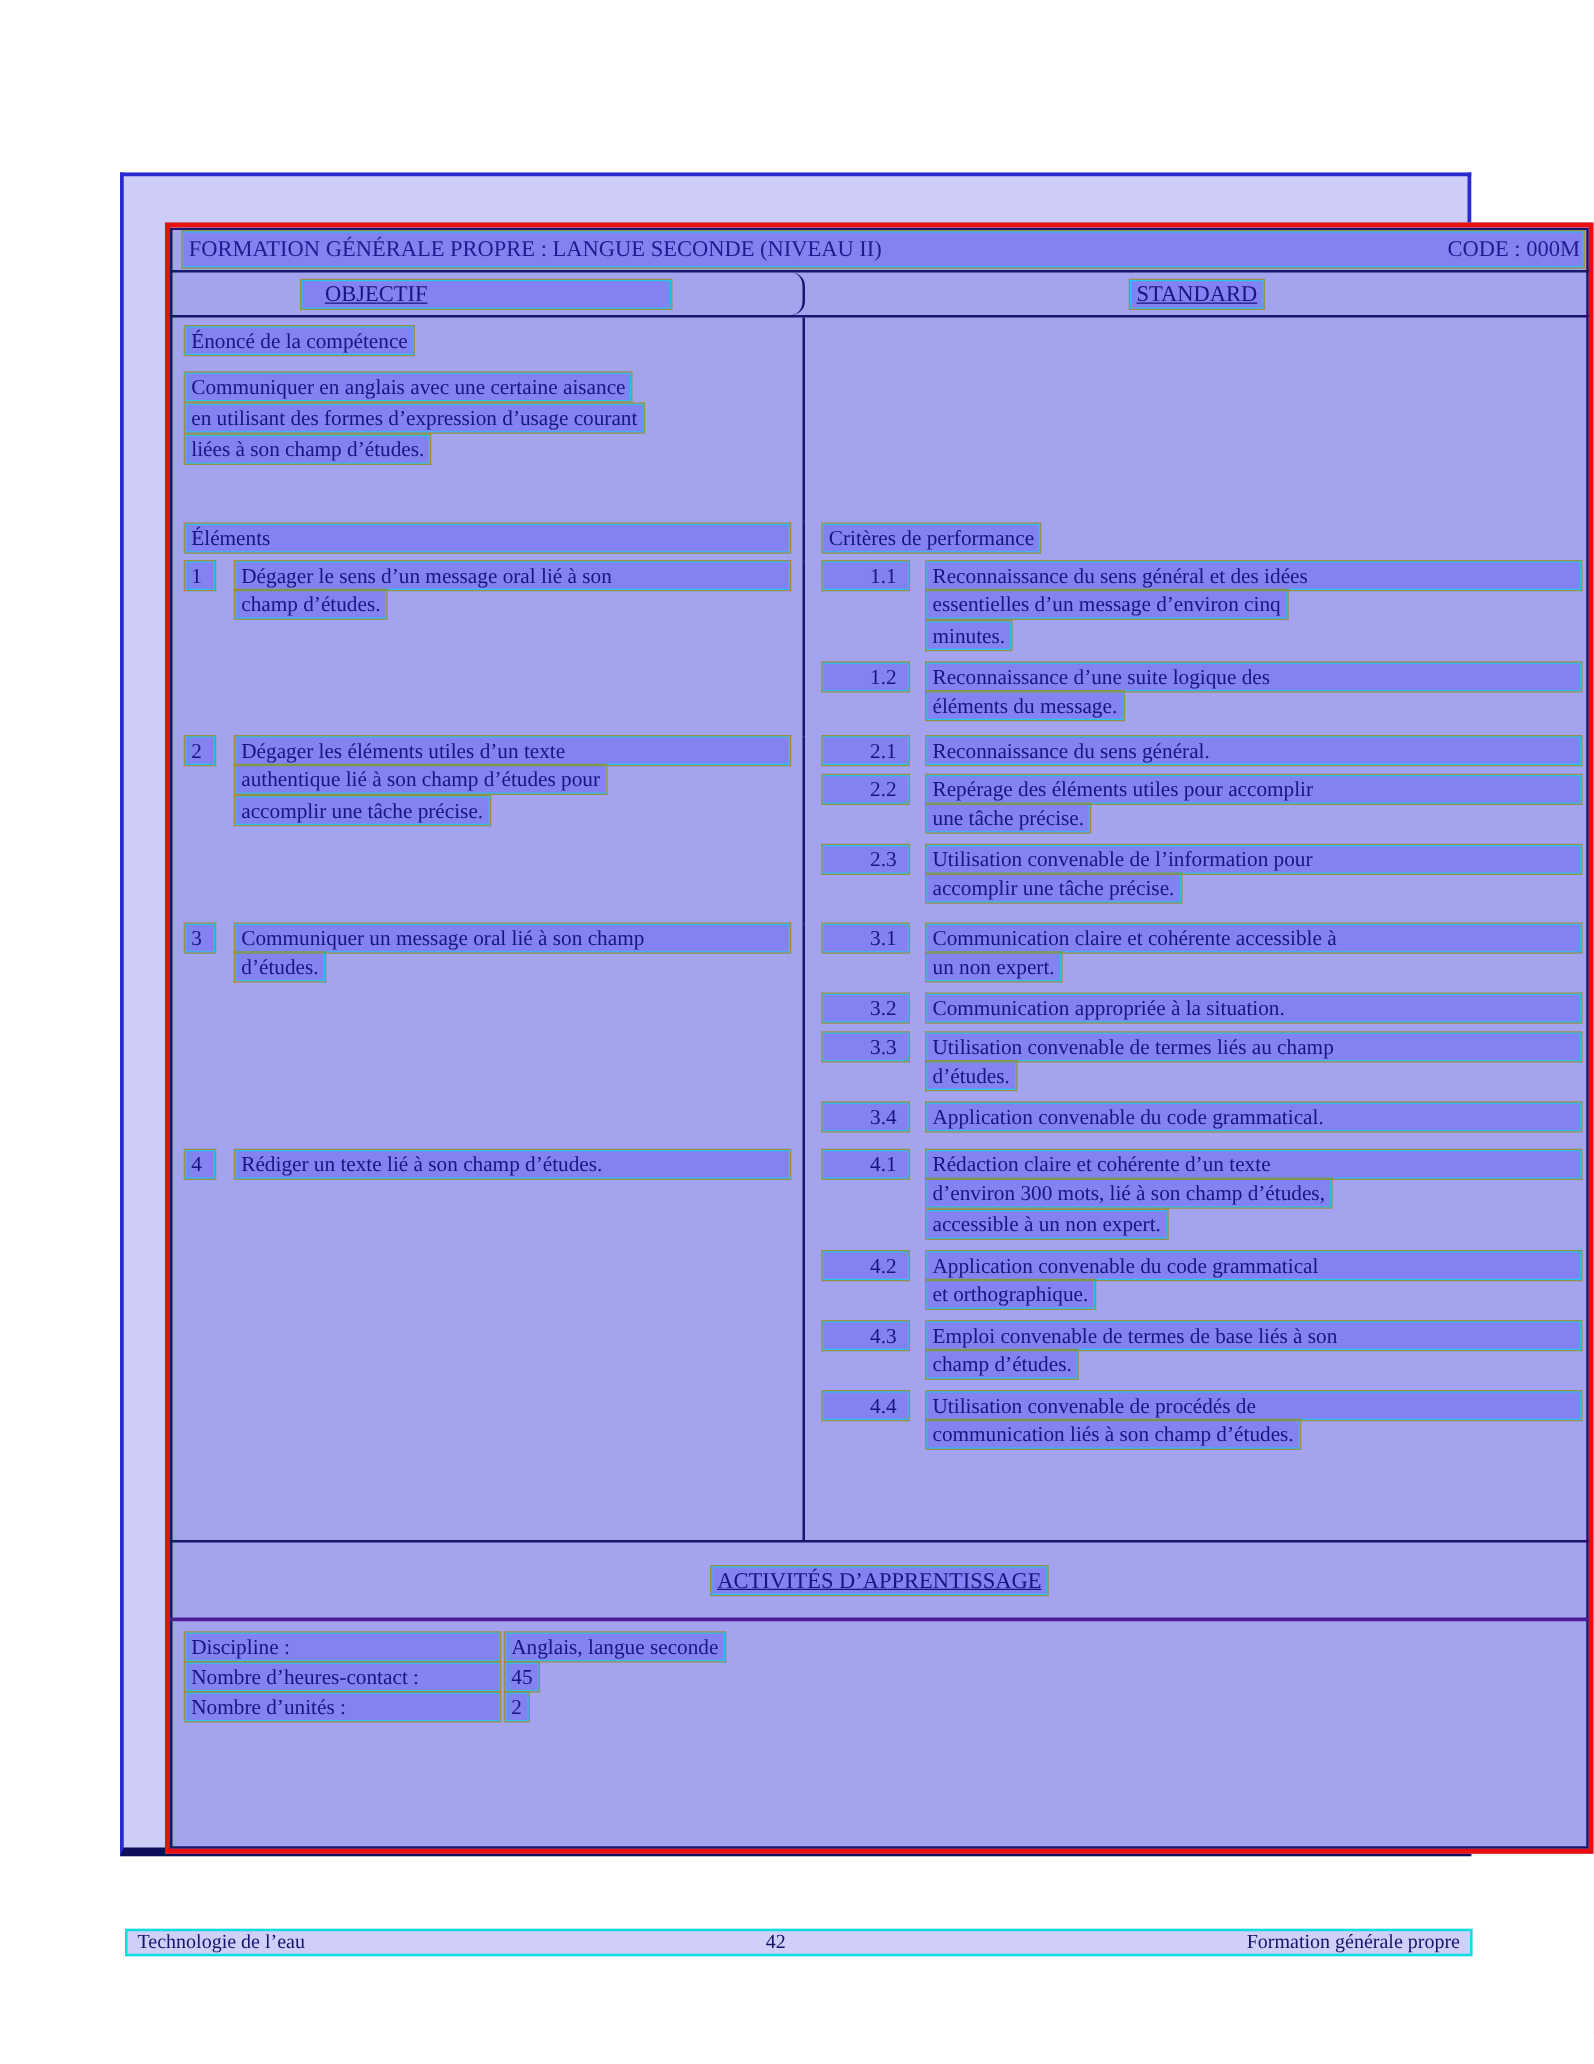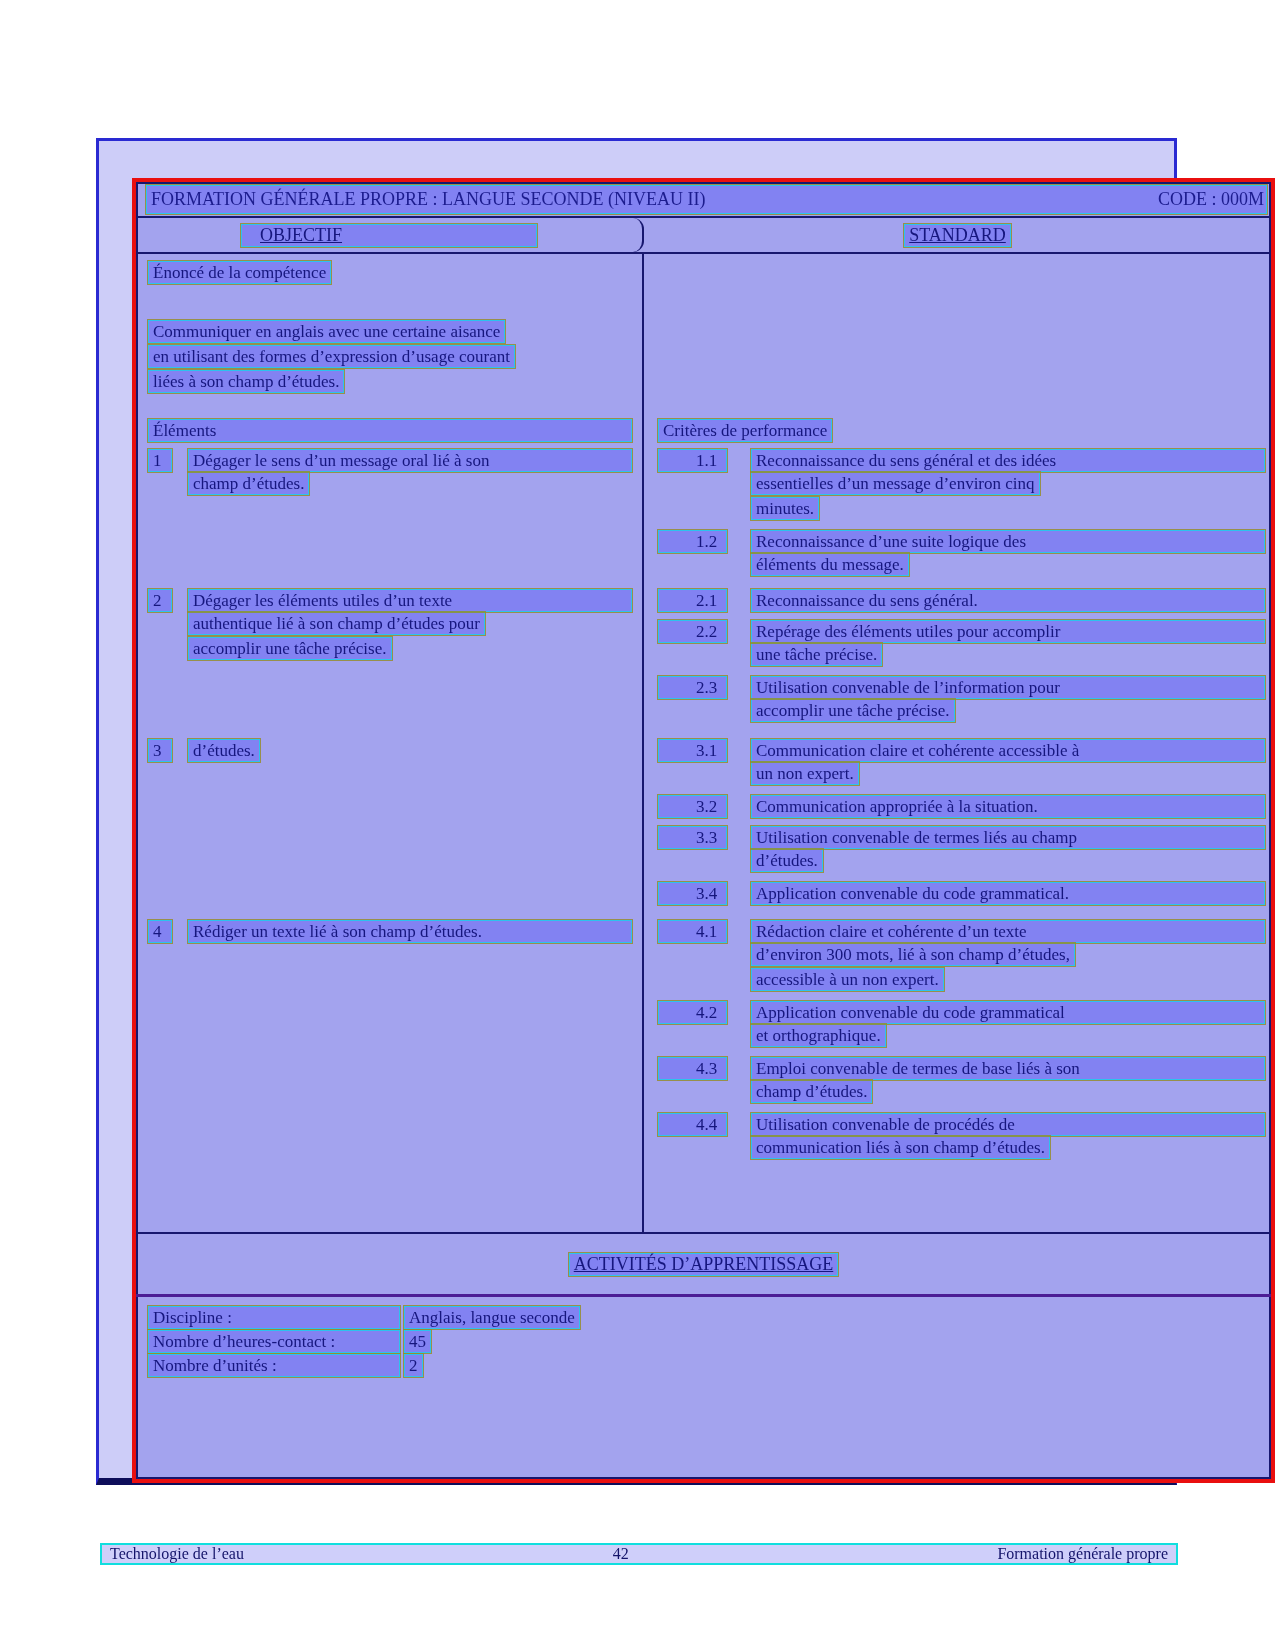--- a/index.html
+++ b/index.html
@@ -39,26 +39,26 @@
   
   .content-grid{display:grid;grid-template-columns:508px 1fr;font-size:17px;}
   .cell-l{border-right:2px solid #17176e;box-sizing:border-box;padding:0 10px 0 12px;}
   .cell-r{padding:0 6px 0 14px;}
   .band-a{min-height:163px;} .band-b{min-height:30px;}
   .band-c1{min-height:140px;} .band-c2{min-height:150px;}
   .band-c3{min-height:181px;} .band-c4{min-height:312px;}
 
   .line{line-height:25px;}
   .enonce-title{margin-top:7px;}
-  .enonce-par{margin-top:34px;}
+  .enonce-par{margin-top:12px;}
   .subhead-row{padding-top:2px;}
 
   .item,.crit{display:flex;align-items:flex-start;}
   .item .num{flex:0 0 auto;min-width:14px;margin-right:16px;}
-  .crit .num{flex:0 0 auto;min-width:26px;margin-right:24px;padding-left:37px;}
+  .crit .num{flex:0 0 auto;min-width:26px;margin-right:14px;padding-left:37px;}
   .item .lines,.crit .lines{flex:1;}
   .crit{margin-bottom:8px;}
 
   
   .row-activites{height:62px;border-top:2px solid #17176e;box-sizing:border-box;
       display:flex;align-items:center;justify-content:center;font-size:18px;}
 
   
   .row-info{border-top:3px solid #4c1d95;box-sizing:border-box;height:187px;
       padding:9px 0 0 12px;font-size:17px;}
@@ -187,20 +187,23 @@
                 </div>
               <div class="line"><span class="hl">accomplir une tâche précise.</span></div>
             </div>
           </div>
         </div>
 
         <div class="cell-l band-c3">
           <div class="item">
             <span class="num hl">3</span>
             <div class="lines">
+              <div class="line">
+                  <span class="hl block">Communiquer un message oral lié à son champ</span>
+                </div>
               <div class="line"><span class="hl">d’études.</span></div>
             </div>
           </div>
         </div>
         <div class="cell-r band-c3">
           <div class="crit">
             <span class="num hl">3.1</span>
             <div class="lines">
               <div class="line">
                   <span class="hl block">Communication claire et cohérente accessible à</span>

